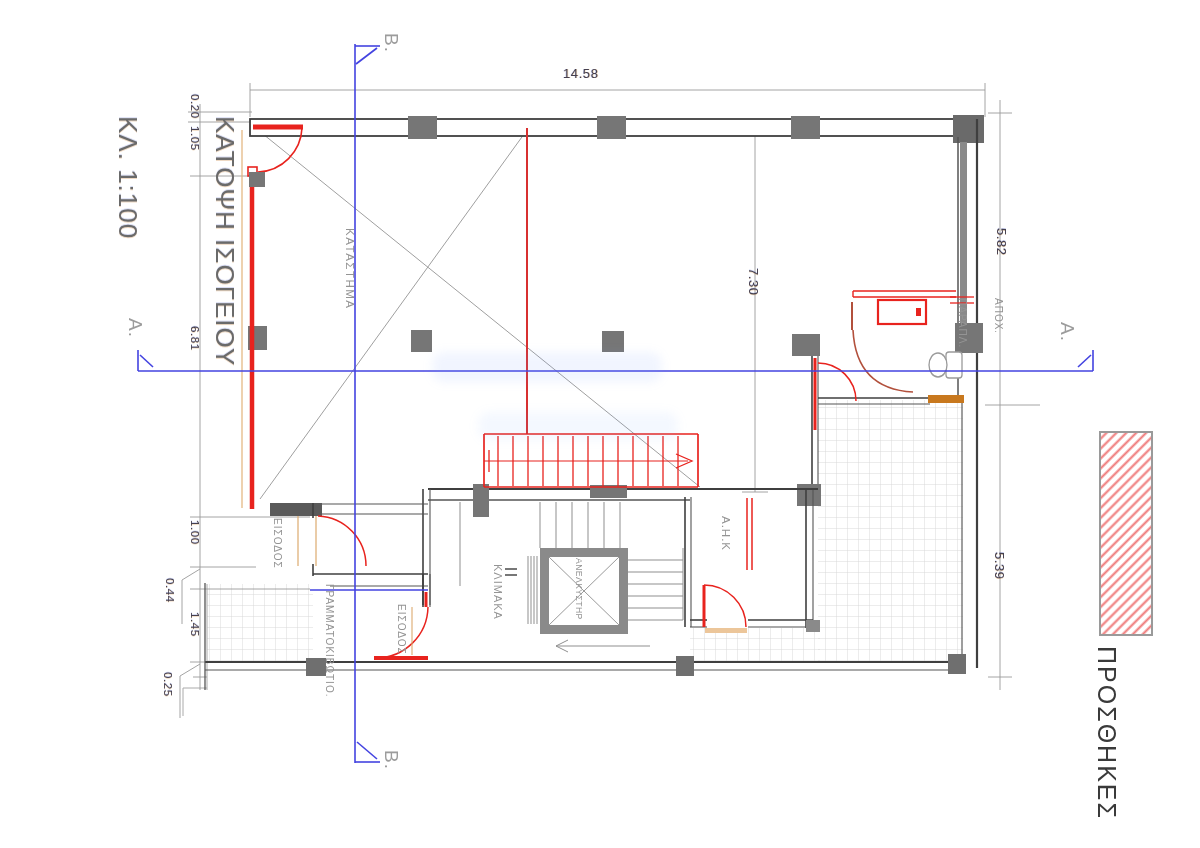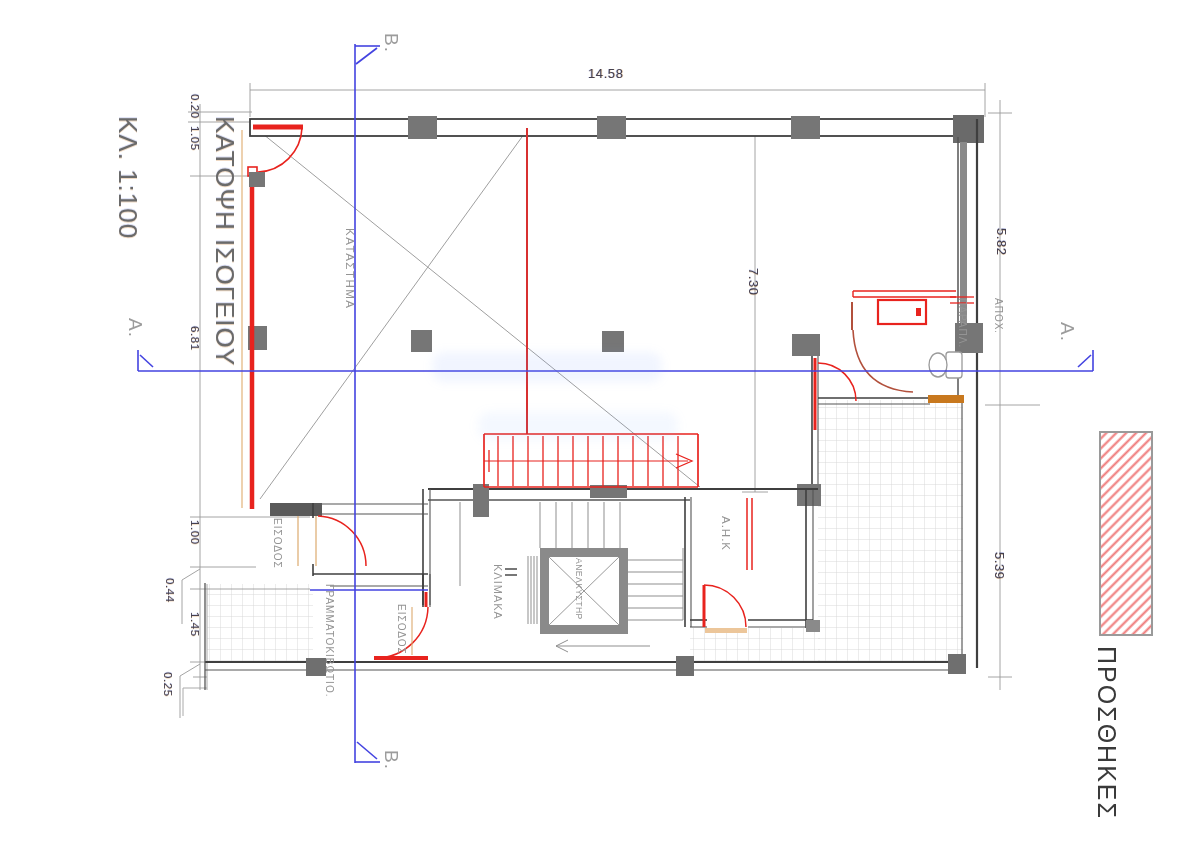--- a/index.html
+++ b/index.html
@@ -272,21 +272,21 @@
   <div class="vtext title" style="left:46px;top:116px;">
     <div>ΚΑΤΟΨΗ ΙΣΟΓΕΙΟΥ</div>
     <div>ΚΛ. 1:100</div>
   </div>
 
   <div class="vtext sect" style="left:380px;top:33px;">Β.</div>
   <div class="vtext sect" style="left:380px;top:750px;">Β.</div>
   <div class="vtext sect" style="left:124px;top:318px;">Α.</div>
   <div class="vtext sect" style="left:1056px;top:322px;">Α.</div>
 
-  <div class="htext dim dimbig" style="left:588px;top:66px;">14.58</div>
+  <div class="htext dim dimbig" style="left:563px;top:66px;">14.58</div>
   <div class="vtext dim dimbig" style="left:994px;top:228px;">5.82</div>
   <div class="vtext dim dimbig" style="left:992px;top:552px;">5.39</div>
   <div class="vtext dim dimbig" style="left:746px;top:268px;">7.30</div>
 
   <div class="vtext dim" style="left:189px;top:94px;">0.20</div>
   <div class="vtext dim" style="left:189px;top:126px;">1.05</div>
   <div class="vtext dim" style="left:189px;top:326px;">6.81</div>
   <div class="vtext dim" style="left:189px;top:520px;">1.00</div>
   <div class="vtext dim" style="left:189px;top:612px;">1.45</div>
   <div class="vtext dim" style="left:164px;top:578px;">0.44</div>

